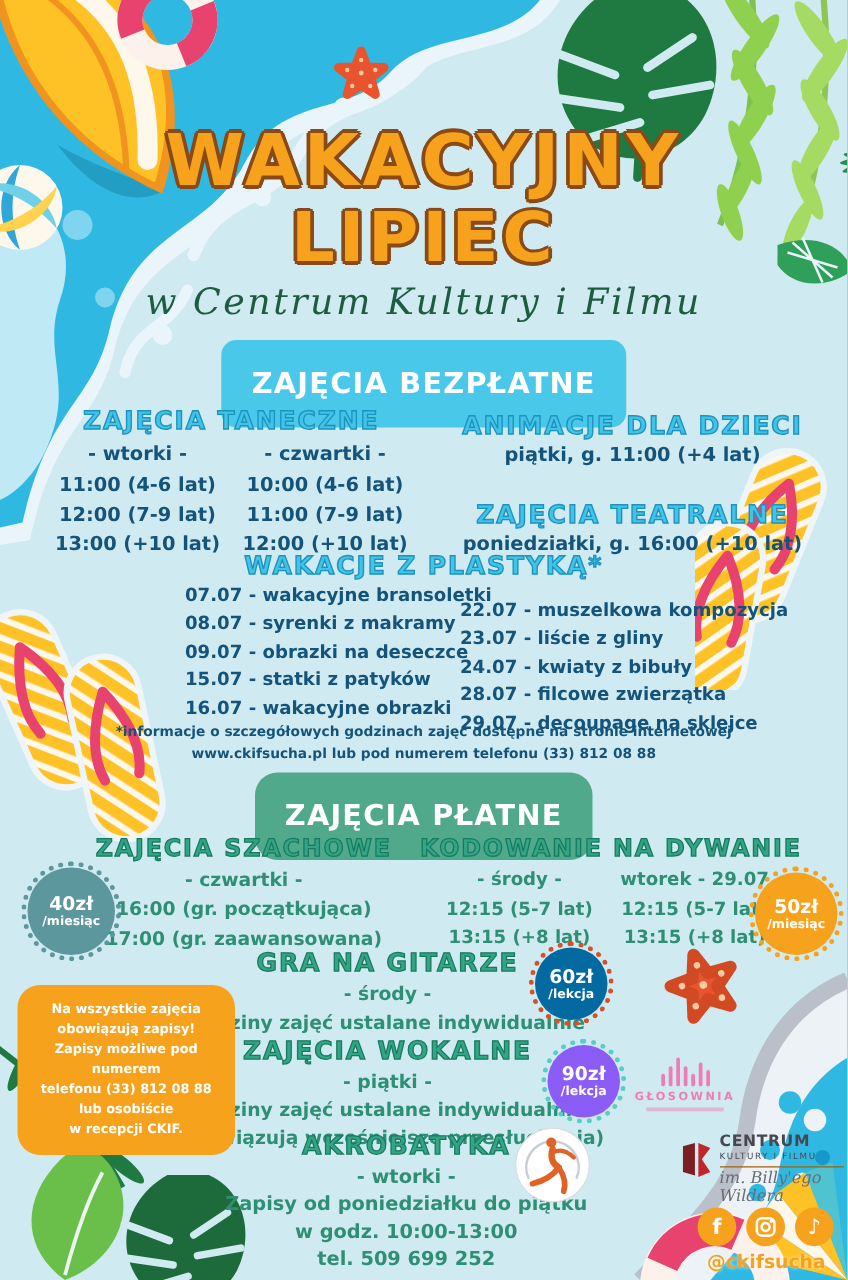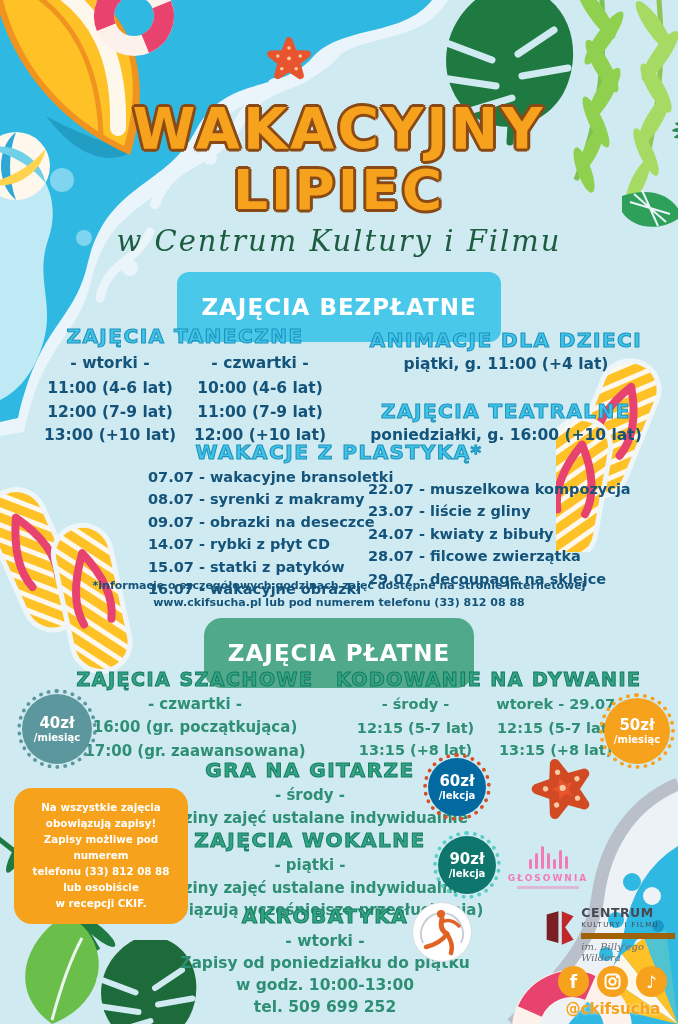--- a/index.html
+++ b/index.html
@@ -51,39 +51,39 @@
   .price{
     position:absolute;border-radius:50%;color:#fff;display:flex;flex-direction:column;
     align-items:center;justify-content:center;font-weight:bold;line-height:1.15;z-index:5;
   }
   .price::after{content:"";position:absolute;inset:-5px;border-radius:50%;border:4px dotted transparent;}
   .price .amt{font-size:15px;}
   .price .unit{font-size:10px;font-weight:600;}
   .p40{background:#5d979e;} .p40::after{border-color:#5d979e;}
   .p50{background:#f6a21d;} .p50::after{border-color:#f6a21d;}
   .p60{background:#0369a1;} .p60::after{border-color:#d7502a;}
-  .p90{background:#0f766e;} .p90::after{border-color:#58cfc6;}
+  .p90{background:#8b5cf6;} .p90::after{border-color:#58cfc6;}
 
   .info-box{
     position:absolute;background:#f7a21c;border-radius:18px;color:#fff;font-weight:bold;
     font-size:10.3px;line-height:1.55;text-align:center;padding:12px 6px;z-index:5;
   }
 
   .glos{position:absolute;text-align:center;z-index:5;}
   .glos .bars{display:flex;align-items:flex-end;justify-content:center;gap:3px;height:24px;}
   .glos .bars i{display:block;width:3px;background:#f27bb5;border-radius:2px;}
   .glos .gname{color:#f27bb5;font-weight:bold;font-size:9px;letter-spacing:2px;margin-top:4px;}
   .glos .gtag{width:62px;height:3px;background:rgba(242,123,181,.45);margin:3px auto 0;}
 
   .ckif{position:absolute;display:flex;align-items:flex-start;gap:6px;z-index:6;}
   .ckif .ctext{line-height:1.1;}
   .ckif .c1{color:#474752;font-weight:bold;font-size:12.5px;letter-spacing:.5px;}
   .ckif .c2{color:#474752;font-size:7px;letter-spacing:1.3px;margin-top:2px;}
-  .ckif .c3{color:#6b6b74;font-family:"DejaVu Serif",serif;font-style:italic;font-size:10px;
-            margin-top:4px;border-top:6px solid #a16207;padding-top:2px;}
+  .ckif .c3{color:#6b6b74;font-family:"DejaVu Serif",serif;font-style:italic;font-size:13px;
+            margin-top:4px;border-top:1px solid #a16207;padding-top:2px;}
 
   .social{position:absolute;display:flex;gap:8px;z-index:6;}
   .social .sc{width:31px;height:31px;border-radius:50%;background:#f6a21d;color:#fff;
               display:flex;align-items:center;justify-content:center;font-weight:bold;font-size:17px;}
   .handle{position:absolute;color:#f6a21d;font-weight:bold;font-size:15px;text-align:center;z-index:6;
           text-shadow:0 0 3px rgba(255,255,255,.8);}
   .gym{position:absolute;width:58px;height:58px;border-radius:50%;background:#fff;
        border:1px solid #d8dde2;z-index:5;}
 </style>
 </head>
@@ -293,21 +293,20 @@
   </div>
 
   <div class="abs center" style="left:0;top:440px;width:678px">
     <span class="h-cyan">WAKACJE Z PLASTYKĄ*</span>
   </div>
   <div class="abs" style="left:148px;top:466px;width:420px;display:flex;gap:14px">
     <div class="list body-blue" style="width:206px">
       <div>07.07 - wakacyjne bransoletki</div>
       <div>08.07 - syrenki z makramy</div>
       <div>09.07 - obrazki na deseczce</div>
-      <div>14.07 - rybki z płyt CD</div>
       <div>15.07 - statki z patyków</div>
       <div>16.07 - wakacyjne obrazki</div>
     </div>
     <div class="list body-blue" style="width:210px;margin-top:12px">
       <div>22.07 - muszelkowa kompozycja</div>
       <div>23.07 - liście z gliny</div>
       <div>24.07 - kwiaty z bibuły</div>
       <div>28.07 - filcowe zwierzątka</div>
       <div>29.07 - decoupage na sklejce</div>
     </div>

